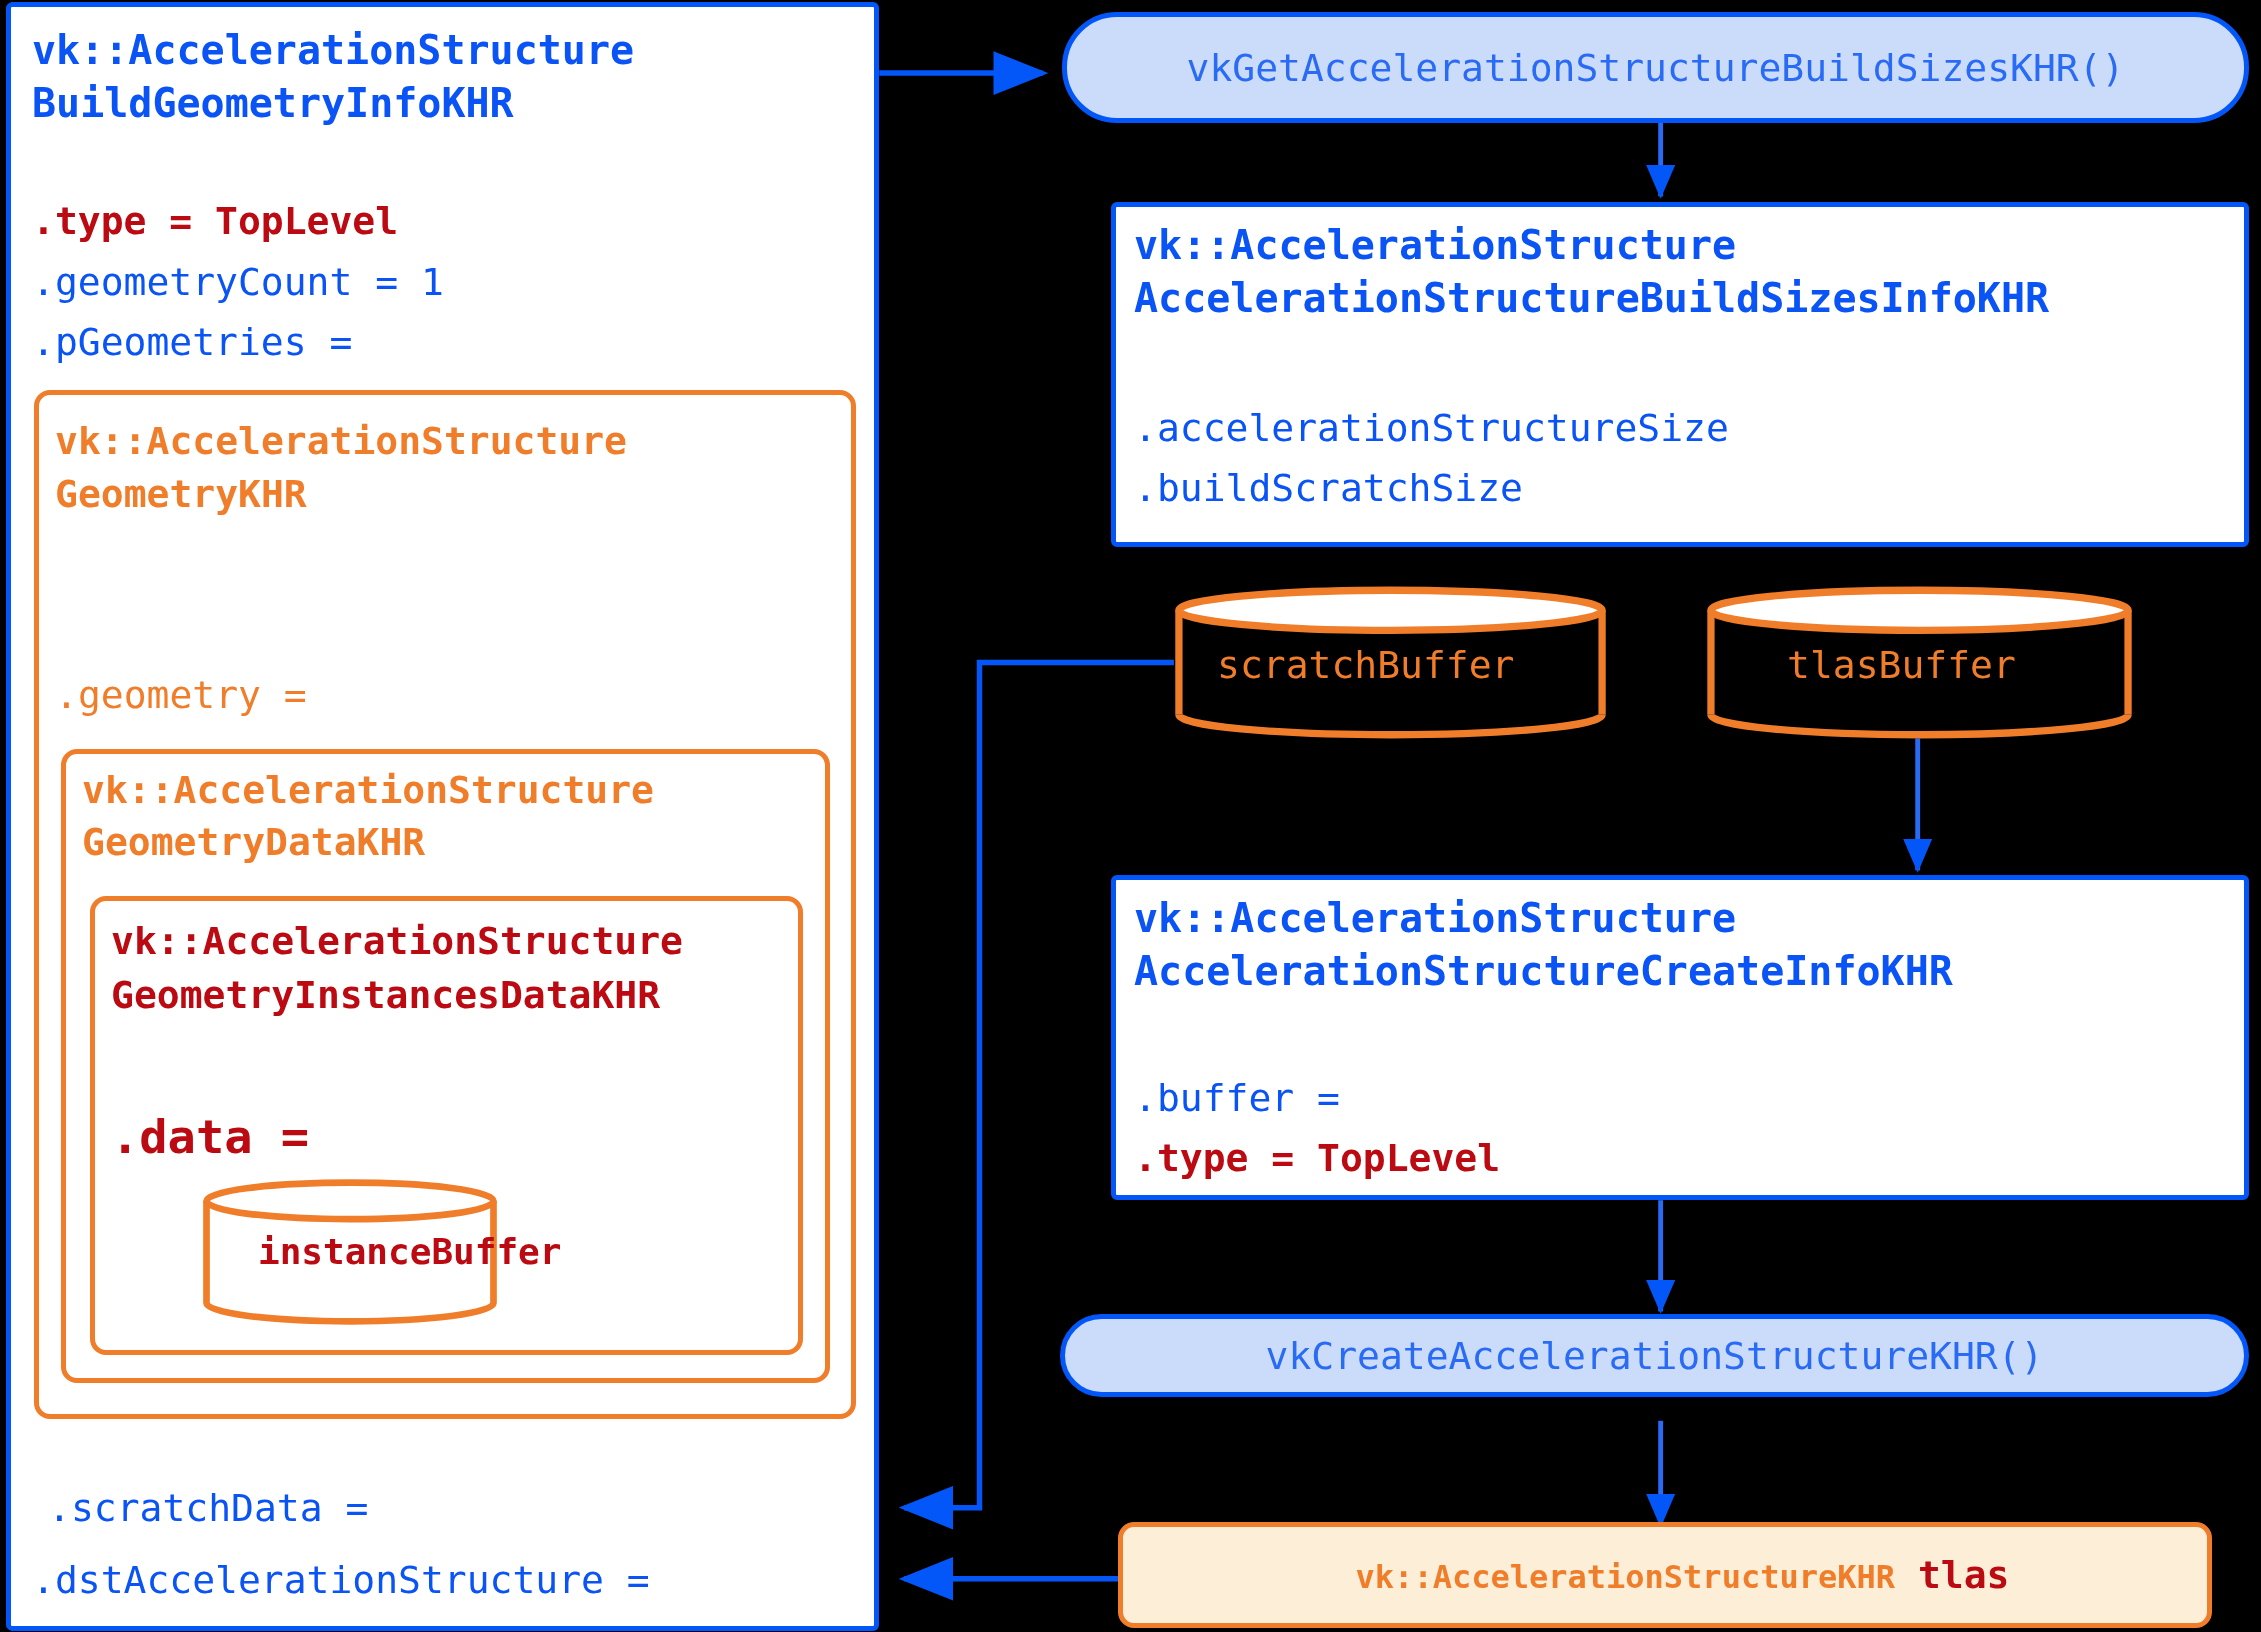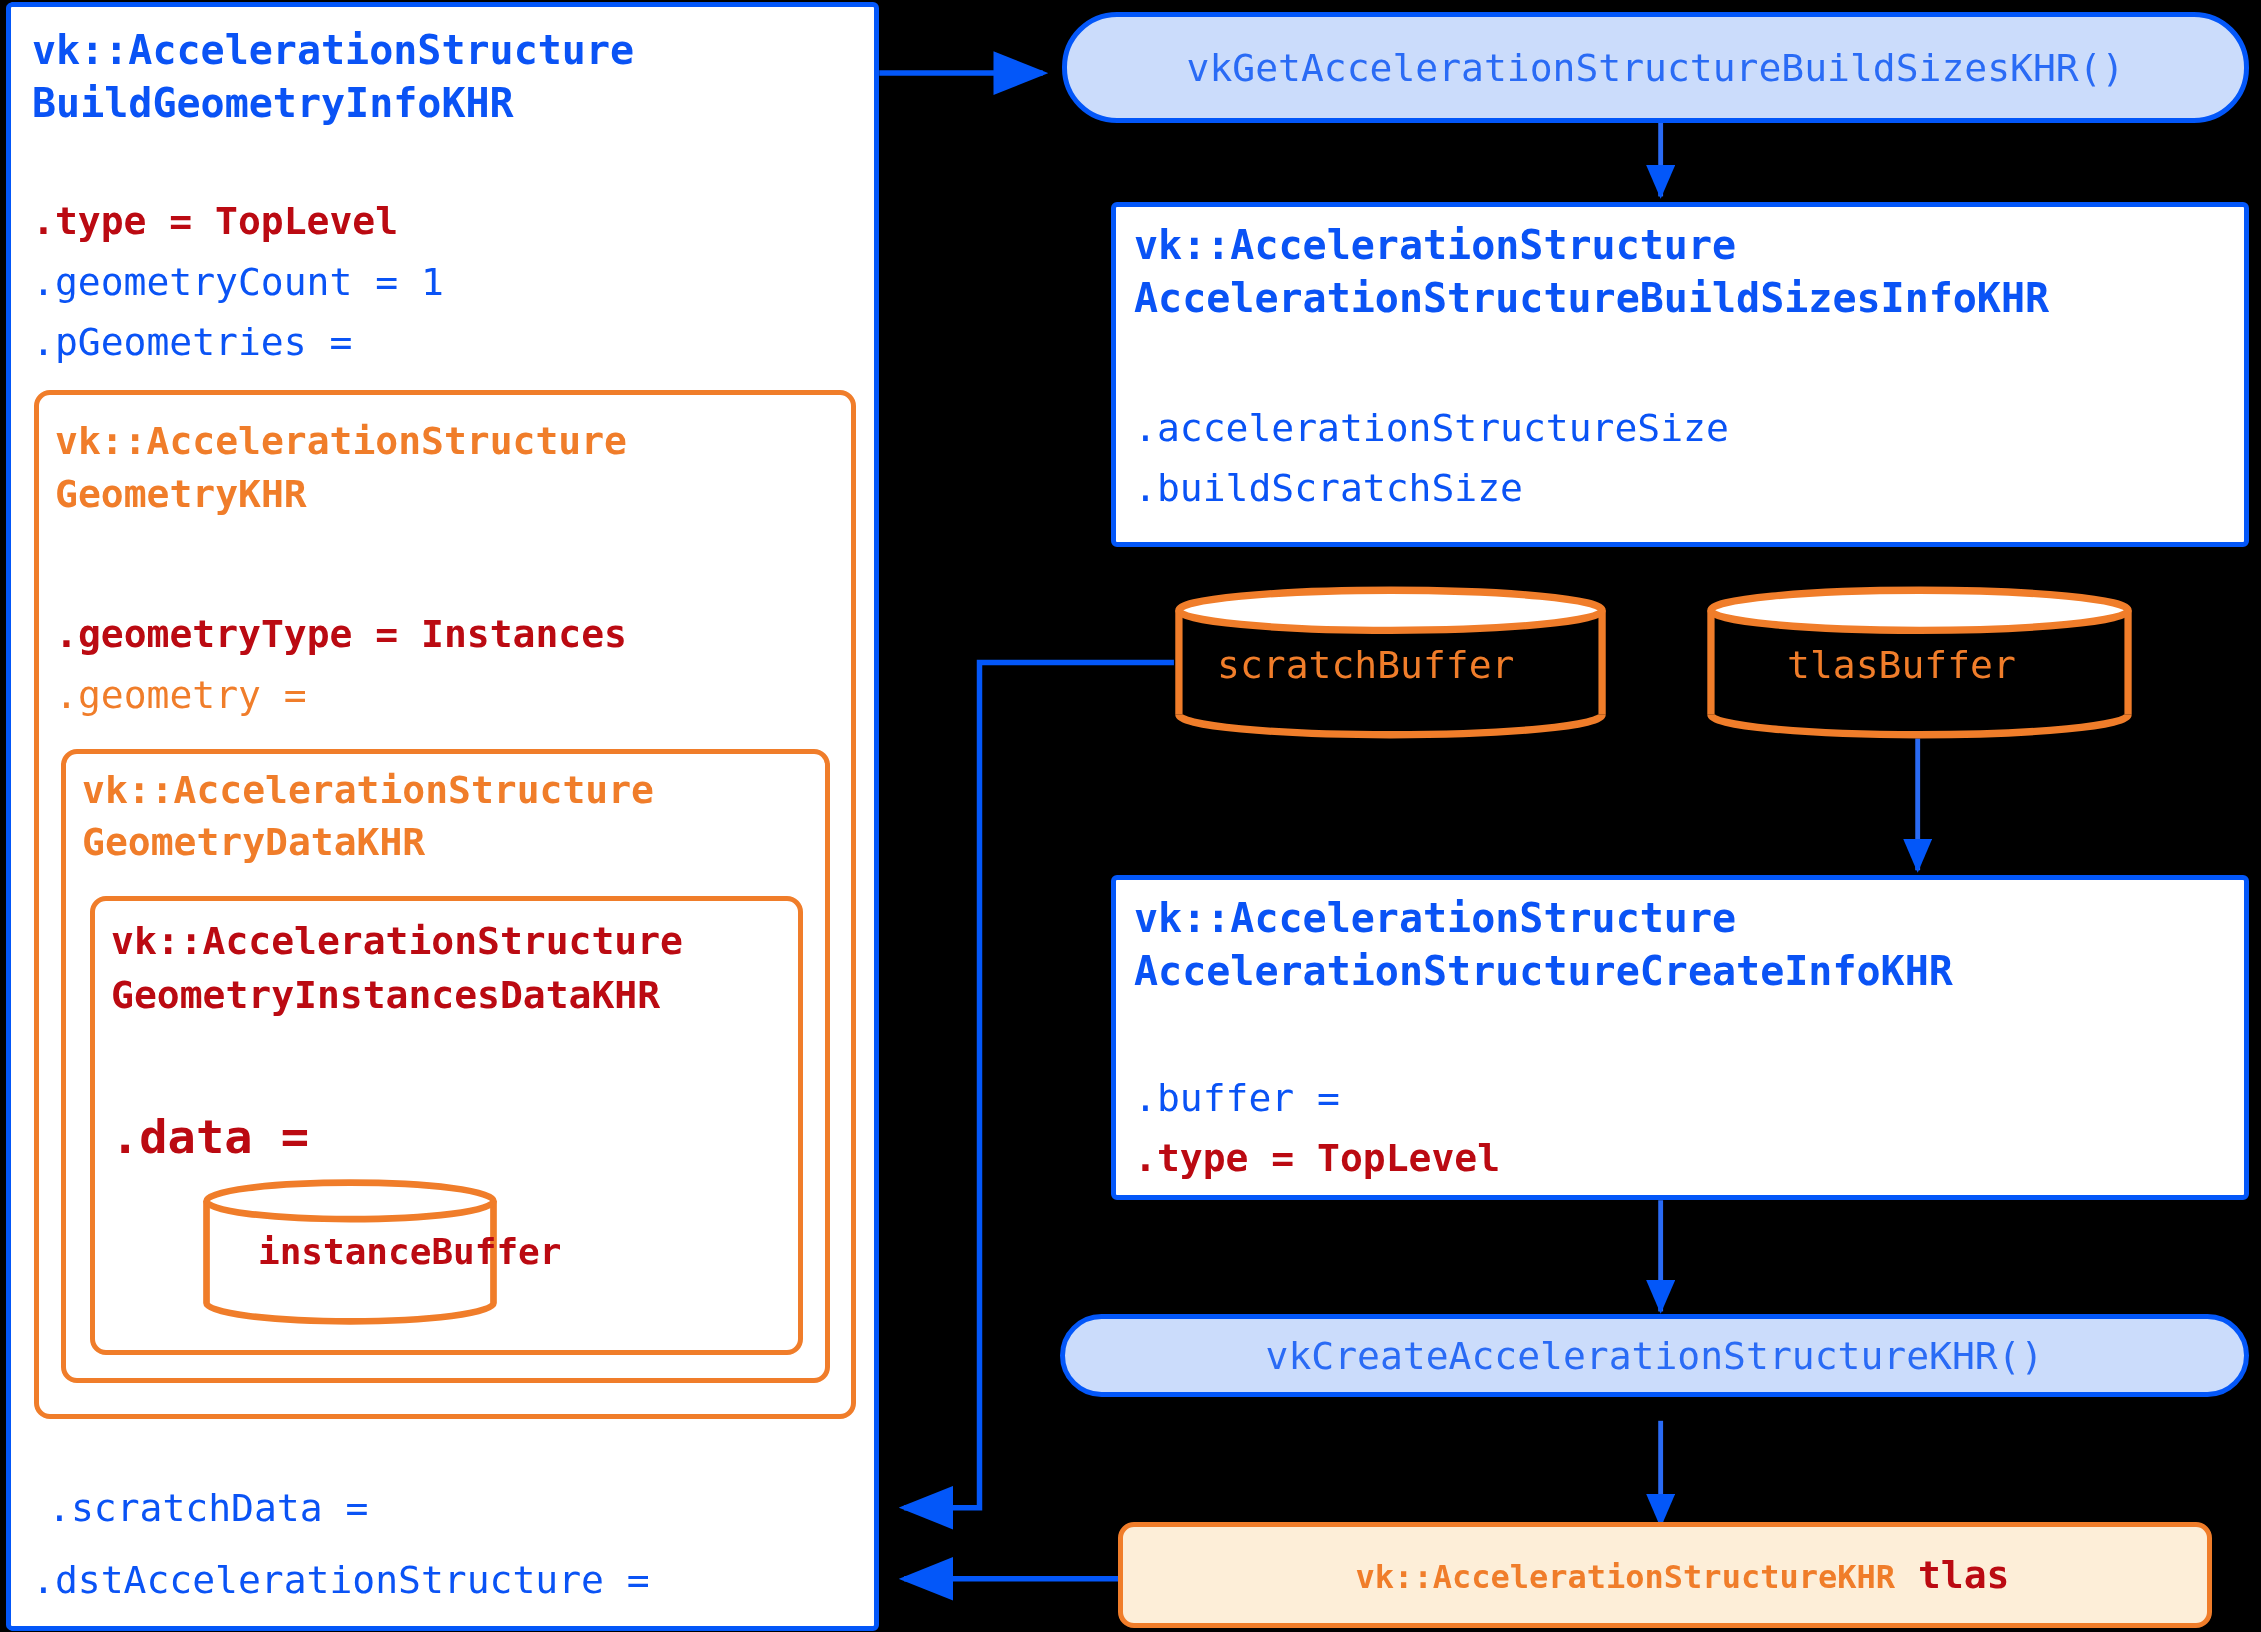--- a/index.html
+++ b/index.html
@@ -73,21 +73,20 @@
 
   <div class="txt red-b" style="left:32px;top:202px;font-size:38px;">.type = TopLevel</div>
   <div class="txt blue-t" style="left:32px;top:263px;font-size:38px;">.geometryCount = 1</div>
   <div class="txt blue-t" style="left:32px;top:323px;font-size:38px;">.pGeometries =</div>
 
   <div class="box orange-box" style="left:34px;top:390px;width:822px;height:1029px;"></div>
 
   <div class="txt orange-b" style="left:55px;top:422px;font-size:38px;">vk::AccelerationStructure</div>
   <div class="txt orange-b" style="left:55px;top:475px;font-size:38px;">GeometryKHR</div>
 
-  <div class="txt red-b" style="left:55px;top:615px;font-size:38px;">.geometryType = Instances</div>
   <div class="txt orange-t" style="left:55px;top:676px;font-size:38px;">.geometry =</div>
 
   <div class="box orange-box" style="left:61px;top:749px;width:769px;height:634px;"></div>
 
   <div class="txt orange-b" style="left:82px;top:771px;font-size:38px;">vk::AccelerationStructure</div>
   <div class="txt orange-b" style="left:82px;top:823px;font-size:38px;">GeometryDataKHR</div>
 
   <div class="box orange-box" style="left:90px;top:896px;width:713px;height:459px;"></div>
 
   <div class="txt red-b" style="left:111px;top:922px;font-size:38px;">vk::AccelerationStructure</div>

